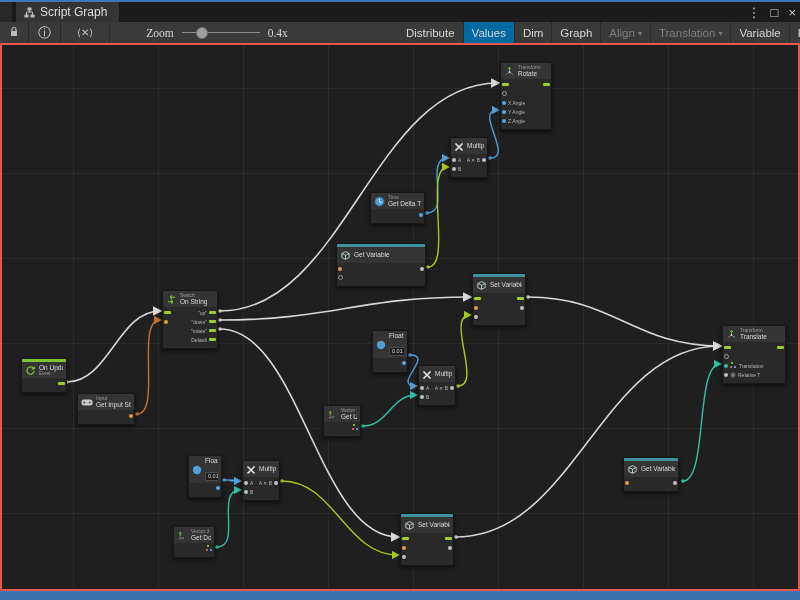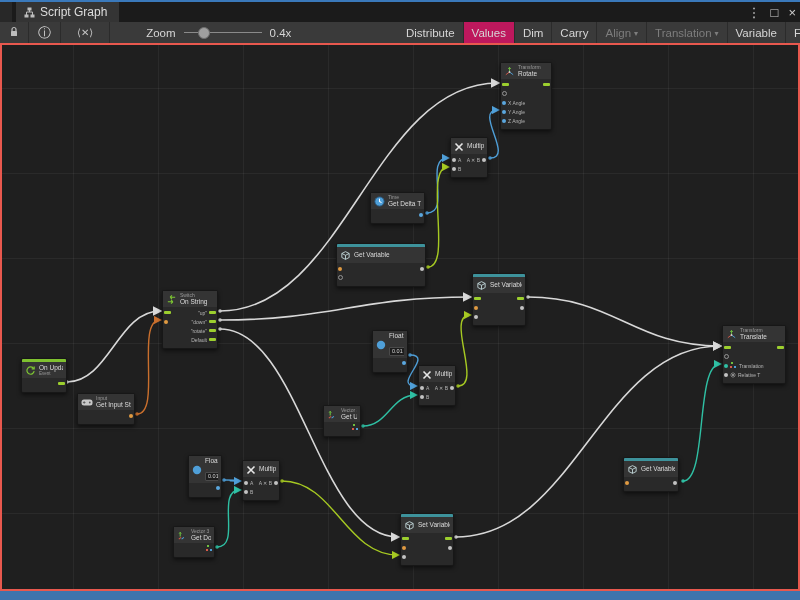--- a/index.html
+++ b/index.html
@@ -12,27 +12,27 @@
        color:#dedede;font-size:12px;}
   .winctrl{position:absolute;right:4px;top:2px;height:20px;display:flex;align-items:center;gap:10px;
            color:#cfcfcf;font-size:13px;}
   .winctrl span{cursor:default;}
   
   .toolbar{position:absolute;top:22px;left:0;width:800px;height:21px;background:#3a3a3a;
            border-bottom:1px solid #202020;color:#d6d6d6;font-size:11.5px;overflow:hidden;}
   .tb-left{position:absolute;left:0;top:0;height:21px;display:flex;align-items:stretch;}
   .tbtn{display:flex;align-items:center;justify-content:center;padding:0 9px;border-right:1px solid #2b2b2b;cursor:default;}
   .chip{display:flex;align-items:center;gap:5px;padding:0 8px;margin-left:18px;}
-  .zoomgrp{display:flex;align-items:center;gap:8px;margin-left:36px;}
+  .zoomgrp{display:flex;align-items:center;gap:8px;margin-left:36px;font-family:Liberation Serif, serif;}
   .slider{position:relative;width:78px;height:21px;}
   .slider .track{position:absolute;left:0;right:0;top:10px;height:1px;background:#8a8a8a;}
   .slider .thumb{position:absolute;top:5px;width:10px;height:10px;border-radius:50%;background:#9f9f9f;border:1px solid #6e6e6e;}
   .tb-right{position:absolute;left:398px;top:0;height:21px;display:flex;align-items:stretch;white-space:nowrap;}
   .vbtn{display:flex;align-items:center;gap:3px;padding:0 8px;border-right:1px solid #2b2b2b;cursor:default;}
-  .vbtn.active{background:#be185d;}
+  .vbtn.active{background:#0369a1;}
   .vbtn.disabled{color:#7d7d7d;}
   .caret{font-size:8px;position:relative;top:1px;}
   
   .canvas{position:absolute;top:43px;left:0;width:800px;height:548px;background:#1f1f1f;
           background-image:linear-gradient(rgba(255,255,255,.05) 1px,transparent 1px),
                            linear-gradient(90deg,rgba(255,255,255,.05) 1px,transparent 1px);
           background-size:85px 85px;background-position:-12px -40px;}
   .canvas-border{position:absolute;inset:0;pointer-events:none;box-shadow:inset 0 0 0 2px var(--cb);}
   .bottombar{position:absolute;top:591px;left:0;width:800px;height:9px;}
   #wires{position:absolute;top:0;left:0;width:800px;height:548px;pointer-events:none;}
@@ -110,21 +110,21 @@
       <div class="vbtn">
         <span>Distribute</span>
       </div>
       <div class="vbtn active">
         <span>Values</span>
       </div>
       <div class="vbtn">
         <span>Dim</span>
       </div>
       <div class="vbtn">
-        <span>Carry</span>
+        <span>Graph</span>
       </div>
       <div class="vbtn disabled">
         <span>Align</span>
         <span class="caret">▾</span>
       </div>
       <div class="vbtn disabled">
         <span>Translation</span>
         <span class="caret">▾</span>
       </div>
       <div class="vbtn">

